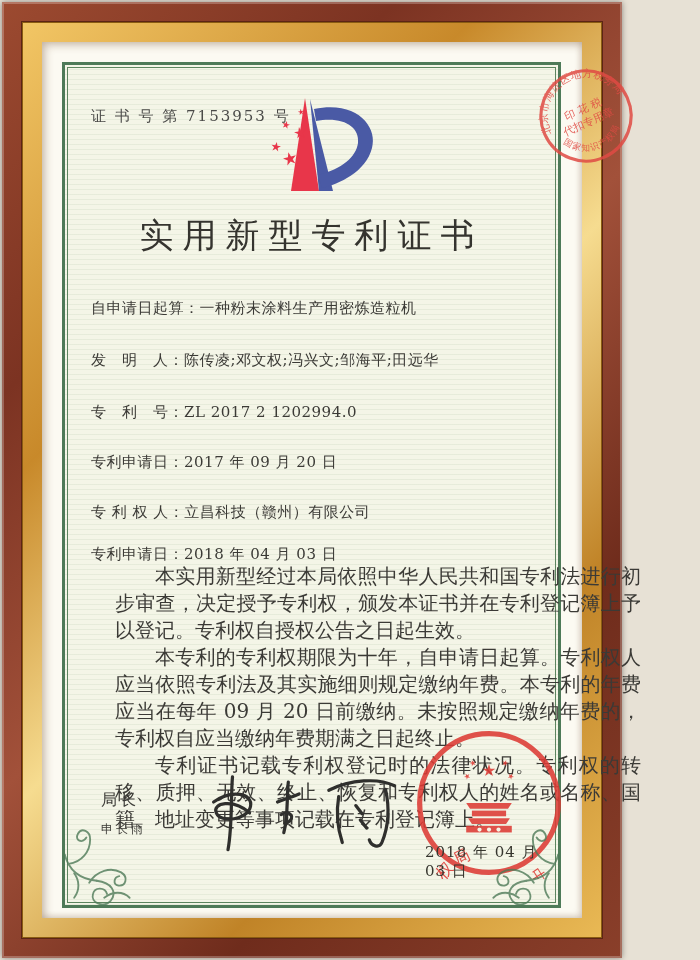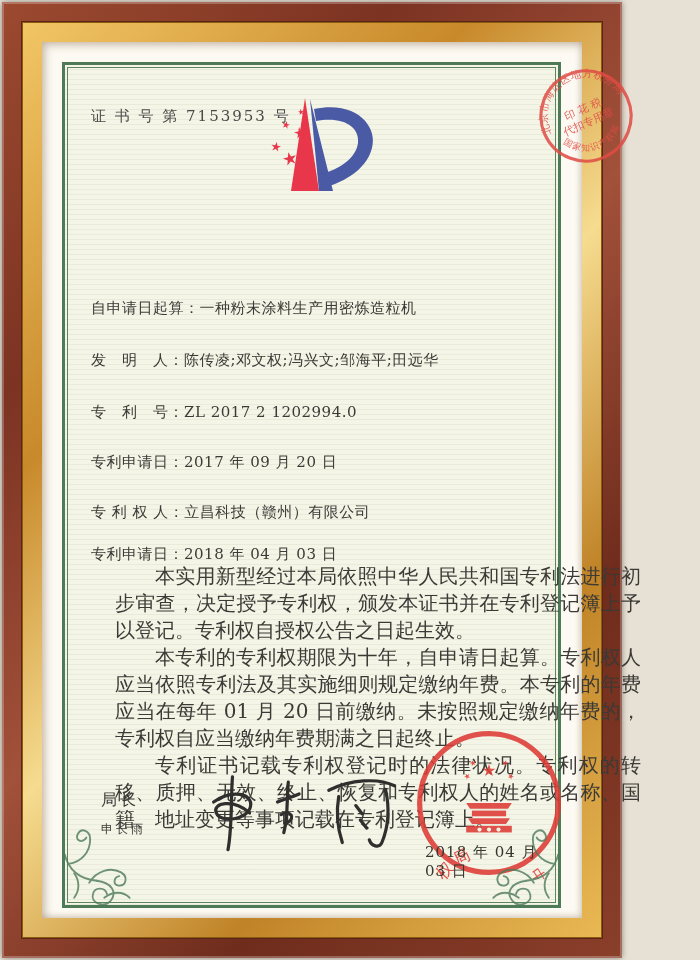--- a/index.html
+++ b/index.html
@@ -78,20 +78,21 @@
       <text fill="#e04b44" font-size="10.5" letter-spacing="0.5" font-family="'DejaVu Serif',serif">
         <textPath href="#arcTop" startOffset="6">北京市海淀区地方税务局</textPath>
       </text>
       <text fill="#e04b44" font-size="9" letter-spacing="1" font-family="'DejaVu Serif',serif">
         <textPath href="#arcBot" startOffset="4">国家知识产权局</textPath>
       </text>
       <text x="50" y="46" text-anchor="middle" fill="#e04b44" font-size="11">印 花 税</text>
       <text x="50" y="60" text-anchor="middle" fill="#e04b44" font-size="11">代扣专用章</text>
     </svg>
 
+    <div class="title">实用新型专利证书</div>
 
     <div class="fields">
       <div class="field f0">
         <span>自申请日起算：</span><span>一种粉末涂料生产用密炼造粒机</span>
       </div>
       <div class="field f1">
         <span>发　明　人：</span><span>陈传凌;邓文权;冯兴文;邹海平;田远华</span>
       </div>
       <div class="field f2">
         <span>专　利　号：</span><span>ZL 2017 2 1202994.0</span>
@@ -102,21 +103,21 @@
       <div class="field f4">
         <span>专 利 权 人：</span><span>立昌科技（赣州）有限公司</span>
       </div>
       <div class="field f5">
         <span>专利申请日：</span><span>2018 年 04 月 03 日</span>
       </div>
     </div>
 
     <div class="body-text">
       <p>本实用新型经过本局依照中华人民共和国专利法进行初步审查，决定授予专利权，颁发本证书并在专利登记簿上予以登记。专利权自授权公告之日起生效。</p>
-      <p>本专利的专利权期限为十年，自申请日起算。专利权人应当依照专利法及其实施细则规定缴纳年费。本专利的年费应当在每年 01 月 20 日前缴纳。未按照规定缴纳年费的，专利权自应当缴纳年费期满之日起终止。</p>
+      <p>本专利的专利权期限为十年，自申请日起算。专利权人应当依照专利法及其实施细则规定缴纳年费。本专利的年费应当在每年 09 月 20 日前缴纳。未按照规定缴纳年费的，专利权自应当缴纳年费期满之日起终止。</p>
       <p>专利证书记载专利权登记时的法律状况。专利权的转移、质押、无效、终止、恢复和专利权人的姓名或名称、国籍、地址变更等事项记载在专利登记簿上。</p>
     </div>
 
     <div class="official-title">局长</div>
     <div class="official-name">申长雨</div>
 
     <svg class="signature" viewBox="0 0 240 100" aria-label="申长雨">
       <g fill="none" stroke="#2f2f2d" stroke-width="3.6" stroke-linecap="round">
         <path d="M14,40 C34,26 58,30 55,45 C52,60 22,64 17,52 C12,41 36,36 54,52"></path>
         <path d="M35,12 C33,34 35,66 30,93"></path>

